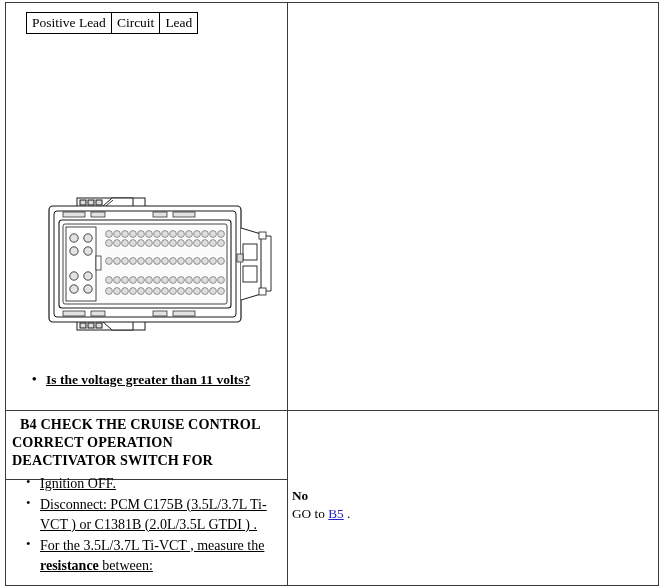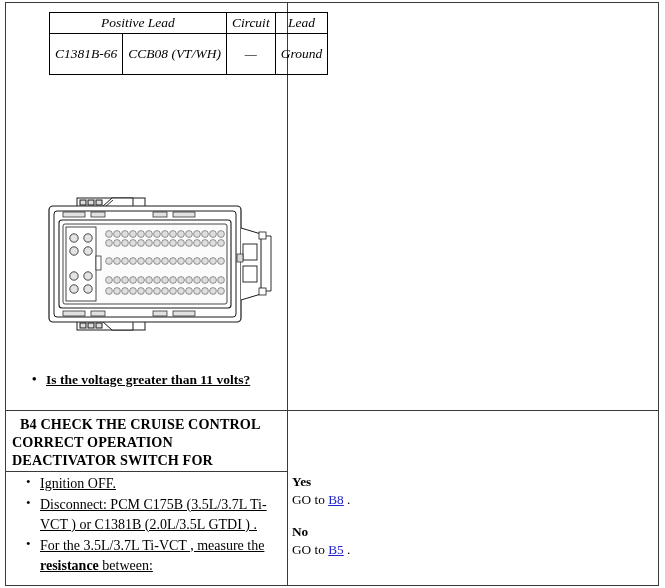--- a/index.html
+++ b/index.html
@@ -43,23 +43,22 @@
     left: 5px;
     top: 410px;
     width: 654px;
     height: 1px;
     background: #3a3a3a;
   }
 
   
   .lead-table-wrap {
     position: absolute;
-    left: 49px;
+    left: 26px;
     top: 12px;
-    font-style: italic;
   }
   table.lead-table {
     border-collapse: collapse;
     font-size: 13.5px;
     line-height: 1.18;
   }
   table.lead-table td {
     border: 1px solid #000000;
     padding: 2px 5px;
     text-align: center;
@@ -111,21 +110,21 @@
     font-weight: bold;
     line-height: 1.25;
   }
 
   
   .step-header {
     position: absolute;
     left: 6px;
     top: 412px;
     width: 281px;
-    height: 60px;
+    height: 68px;
     border-bottom: 1px solid #3a3a3a;
     box-sizing: border-box;
     padding: 3px 4px 0 6px;
     font-size: 14.2px;
     font-weight: bold;
     line-height: 1.28;
     letter-spacing: 0.1px;
   }
   .step-header .indent { padding-left: 8px; }
 
@@ -166,26 +165,20 @@
 <div class="col-divider"></div>
 <div class="row-divider"></div>
 
 <div class="lead-table-wrap">
   <table class="lead-table">
     <tbody>
       <tr>
         <td colspan="2">Positive Lead</td>
         <td>Circuit</td>
         <td>Lead</td>
-      </tr>
-      <tr>
-        <td class="cell-tall">C1381B-66</td>
-        <td class="cell-tall">CCB08 (VT/WH)</td>
-        <td class="cell-tall">—</td>
-        <td class="cell-tall">Ground</td>
       </tr>
     </tbody>
   </table>
 </div>
 
 <div class="connector-wrap">
   <svg width="250" height="145" viewBox="0 0 250 145" xmlns="http://www.w3.org/2000/svg">
     <g fill="none" stroke="#1a1a1a" stroke-width="1">
 
       <g>
@@ -357,21 +350,17 @@
     <li>
       <span>Disconnect: PCM C175B (3.5L/3.7L Ti-VCT ) or C1381B (2.0L/3.5L GTDI ) .</span>
     </li>
     <li>
       <span>For the 3.5L/3.7L Ti-VCT , measure the </span><b>resistance</b><span> between:</span>
     </li>
   </ul>
 </div>
 
 <div class="result-col">
-  <div class="result-block">
-    <div class="result-label">Yes</div>
-    <div><span>GO to </span><a class="xref" href="#">B8</a><span> .</span></div>
-  </div>
   <div class="result-block second">
     <div class="result-label">No</div>
     <div><span>GO to </span><a class="xref" href="#">B5</a><span> .</span></div>
   </div>
 </div>
 
 </body></html>

